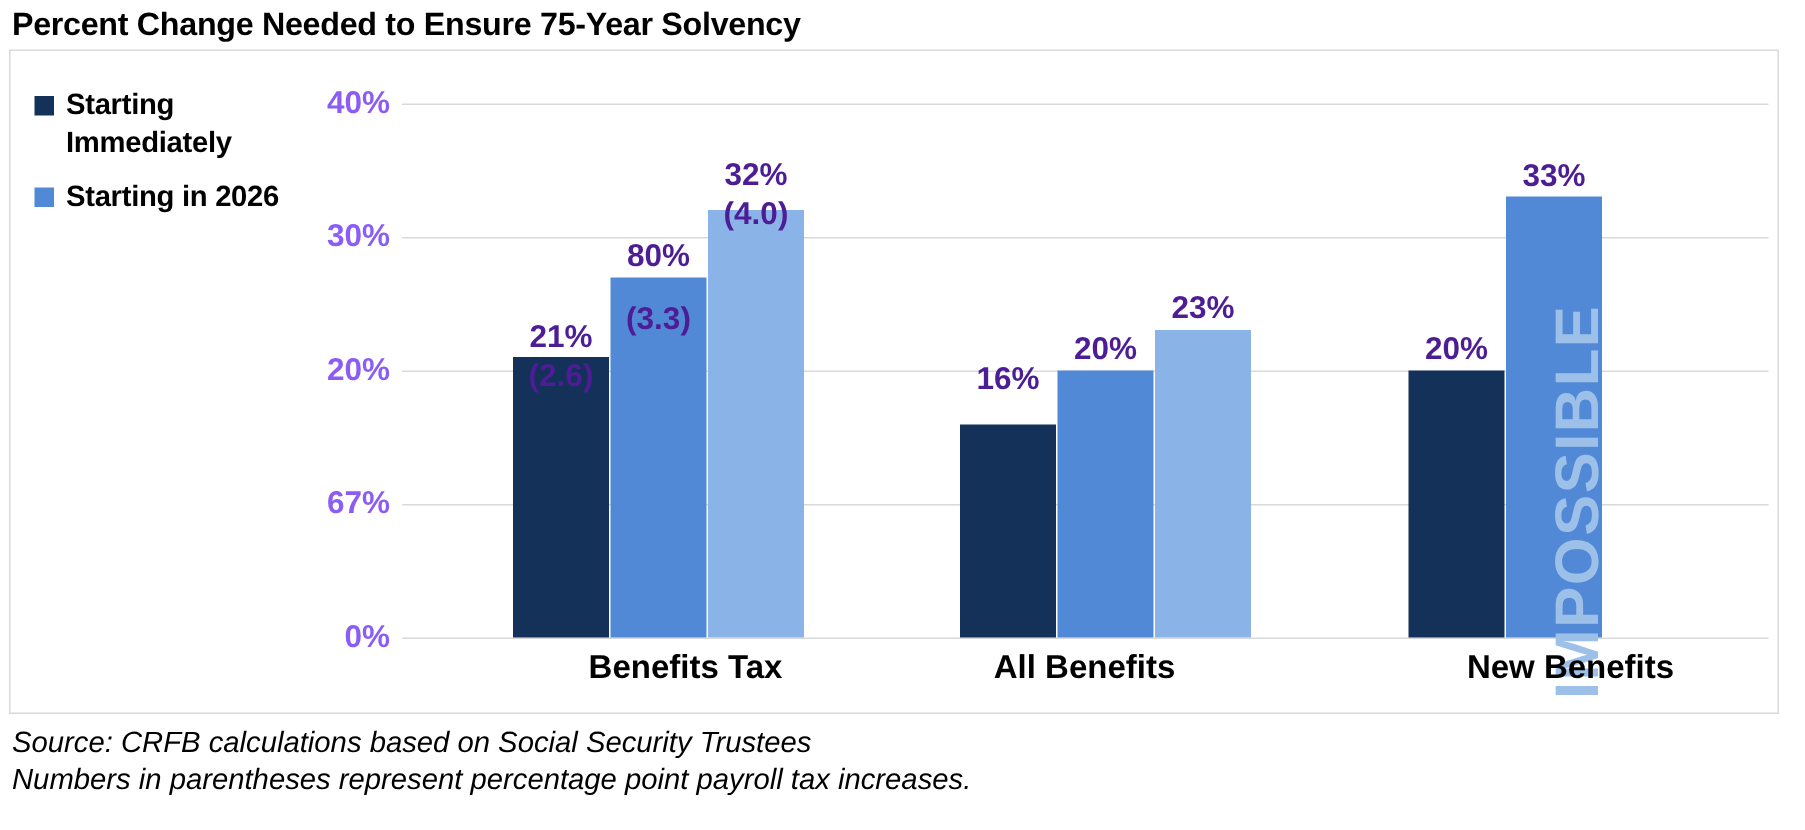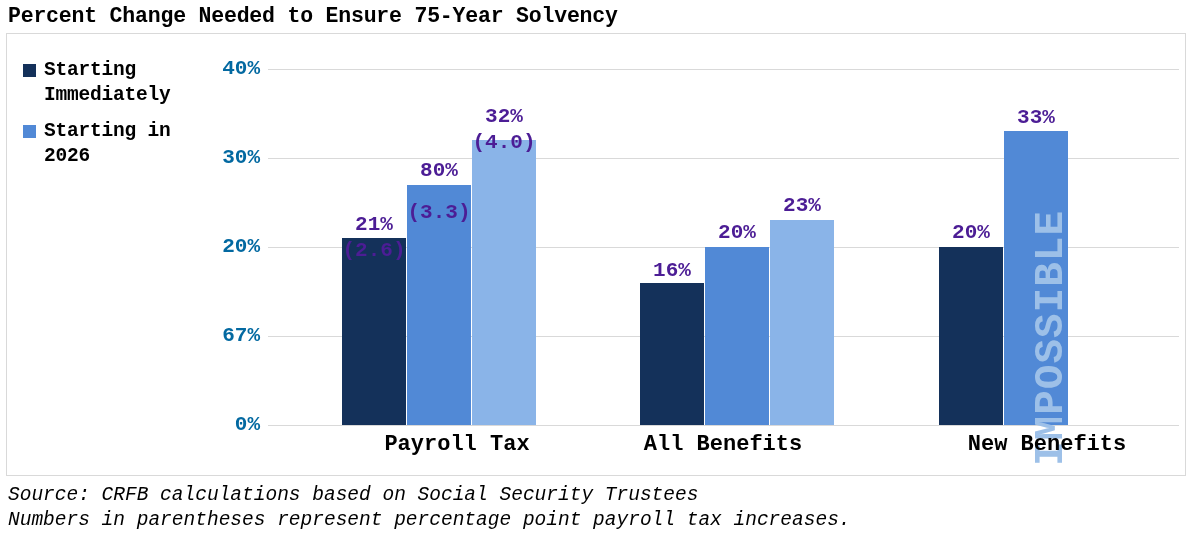--- a/index.html
+++ b/index.html
@@ -13,21 +13,20 @@
     font-family: "Liberation Sans", sans-serif;
     overflow: hidden;
     position: relative;
   }
 
   .figure {
     position: absolute;
     left: 0; top: 0;
     width: 1203px;
     height: 553px;
-    font-family: Liberation Mono, monospace;
   }
 
   
   .chart-title {
     position: absolute;
     left: 8px;
     top: 2px;
     width: 1100px;
     height: 28px;
     font-size: 21.5px;
@@ -70,21 +69,21 @@
   }
 
   
   .y-tick {
     position: absolute;
     right: 0;
     width: 70px;
     text-align: right;
     font-size: 21px;
     font-weight: bold;
-    color: #0369a1;
+    color: #8b5cf6;
     line-height: 21px;
   }
   .y-axis-col {
     position: absolute;
     left: 175px;
     top: 0;
     width: 78px;
     height: 100%;
   }
 
@@ -223,35 +222,35 @@
       <div class="bar-label" style="left:390px; top:90px; width:84px;">80%</div>
       <div class="bar-label" style="left:390px; top:116px; width:84px;margin-top:16px;">(3.3)</div>
 
       <div class="bar-label" style="left:455px; top:36px; width:84px;">32%</div>
       <div class="bar-label" style="left:455px; top:62px; width:84px;">(4.0)</div>
 
       <div class="bar" style="left:633px; width:64px; height:142.4px; background:#14315a;"></div>
       <div class="bar" style="left:698px; width:64px; height:178px; background:#5189d6;"></div>
       <div class="bar" style="left:763px; width:64px; height:204.7px; background:#8ab4e8;"></div>
 
-      <div class="bar-label" style="left:623px; top:190px; width:84px;">16%</div>
+      <div class="bar-label" style="left:623px; top:172px; width:84px;">16%</div>
       <div class="bar-label" style="left:688px; top:152px; width:84px;">20%</div>
       <div class="bar-label" style="left:753px; top:125px; width:84px;">23%</div>
 
       <div class="bar" style="left:932px; width:64px; height:178px; background:#14315a;"></div>
       <div class="bar" style="left:997px; width:64px; height:293.7px; background:#5189d6;"></div>
 
       <div class="bar-label" style="left:922px; top:152px; width:84px;">20%</div>
       <div class="bar-label" style="left:987px; top:37px; width:84px;">33%</div>
 
       <div class="impossible-text" style="left: 1065px; top: 356px;">IMPOSSIBLE</div>
 
     </div>
 
-    <div class="x-label" style="left:340px; width:220px;">Payroll Tax</div>
+    <div class="x-label" style="left:340px; width:220px;">Benefits Tax</div>
     <div class="x-label" style="left:606px; width:220px;">All Benefits</div>
     <div class="x-label" style="left:930px; width:220px;">New Benefits</div>
 
   </div>
 
   <div class="footnotes">
     <div class="footnote-line">Source: CRFB calculations based on Social Security Trustees</div>
     <div class="footnote-line">Numbers in parentheses represent percentage point payroll tax increases.</div>
   </div>
 

